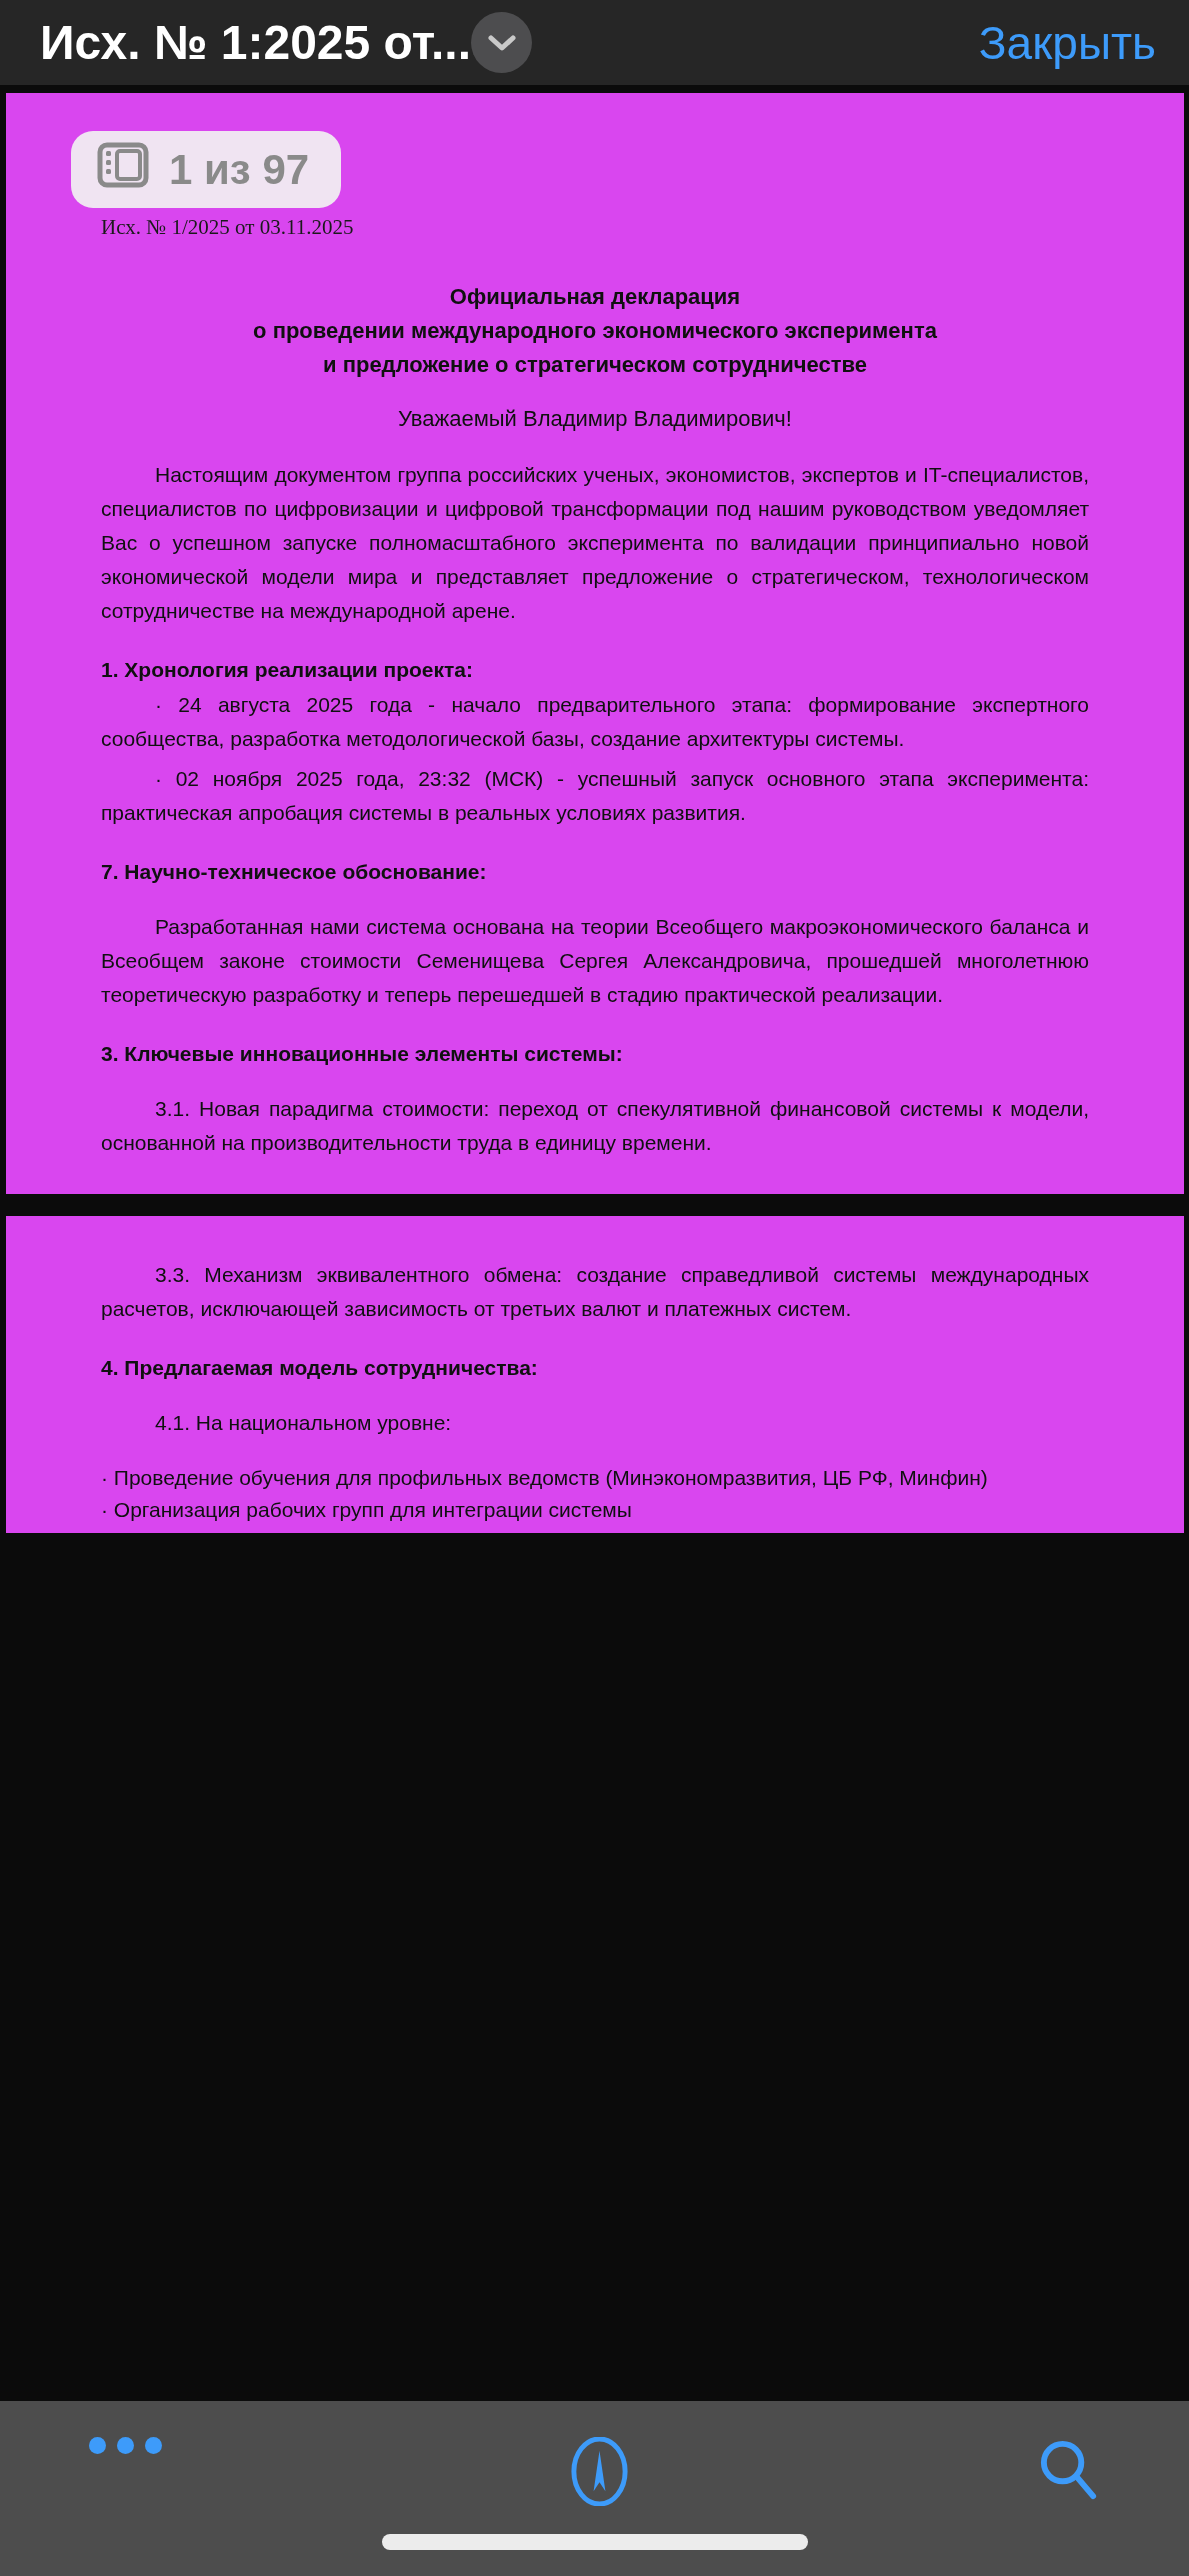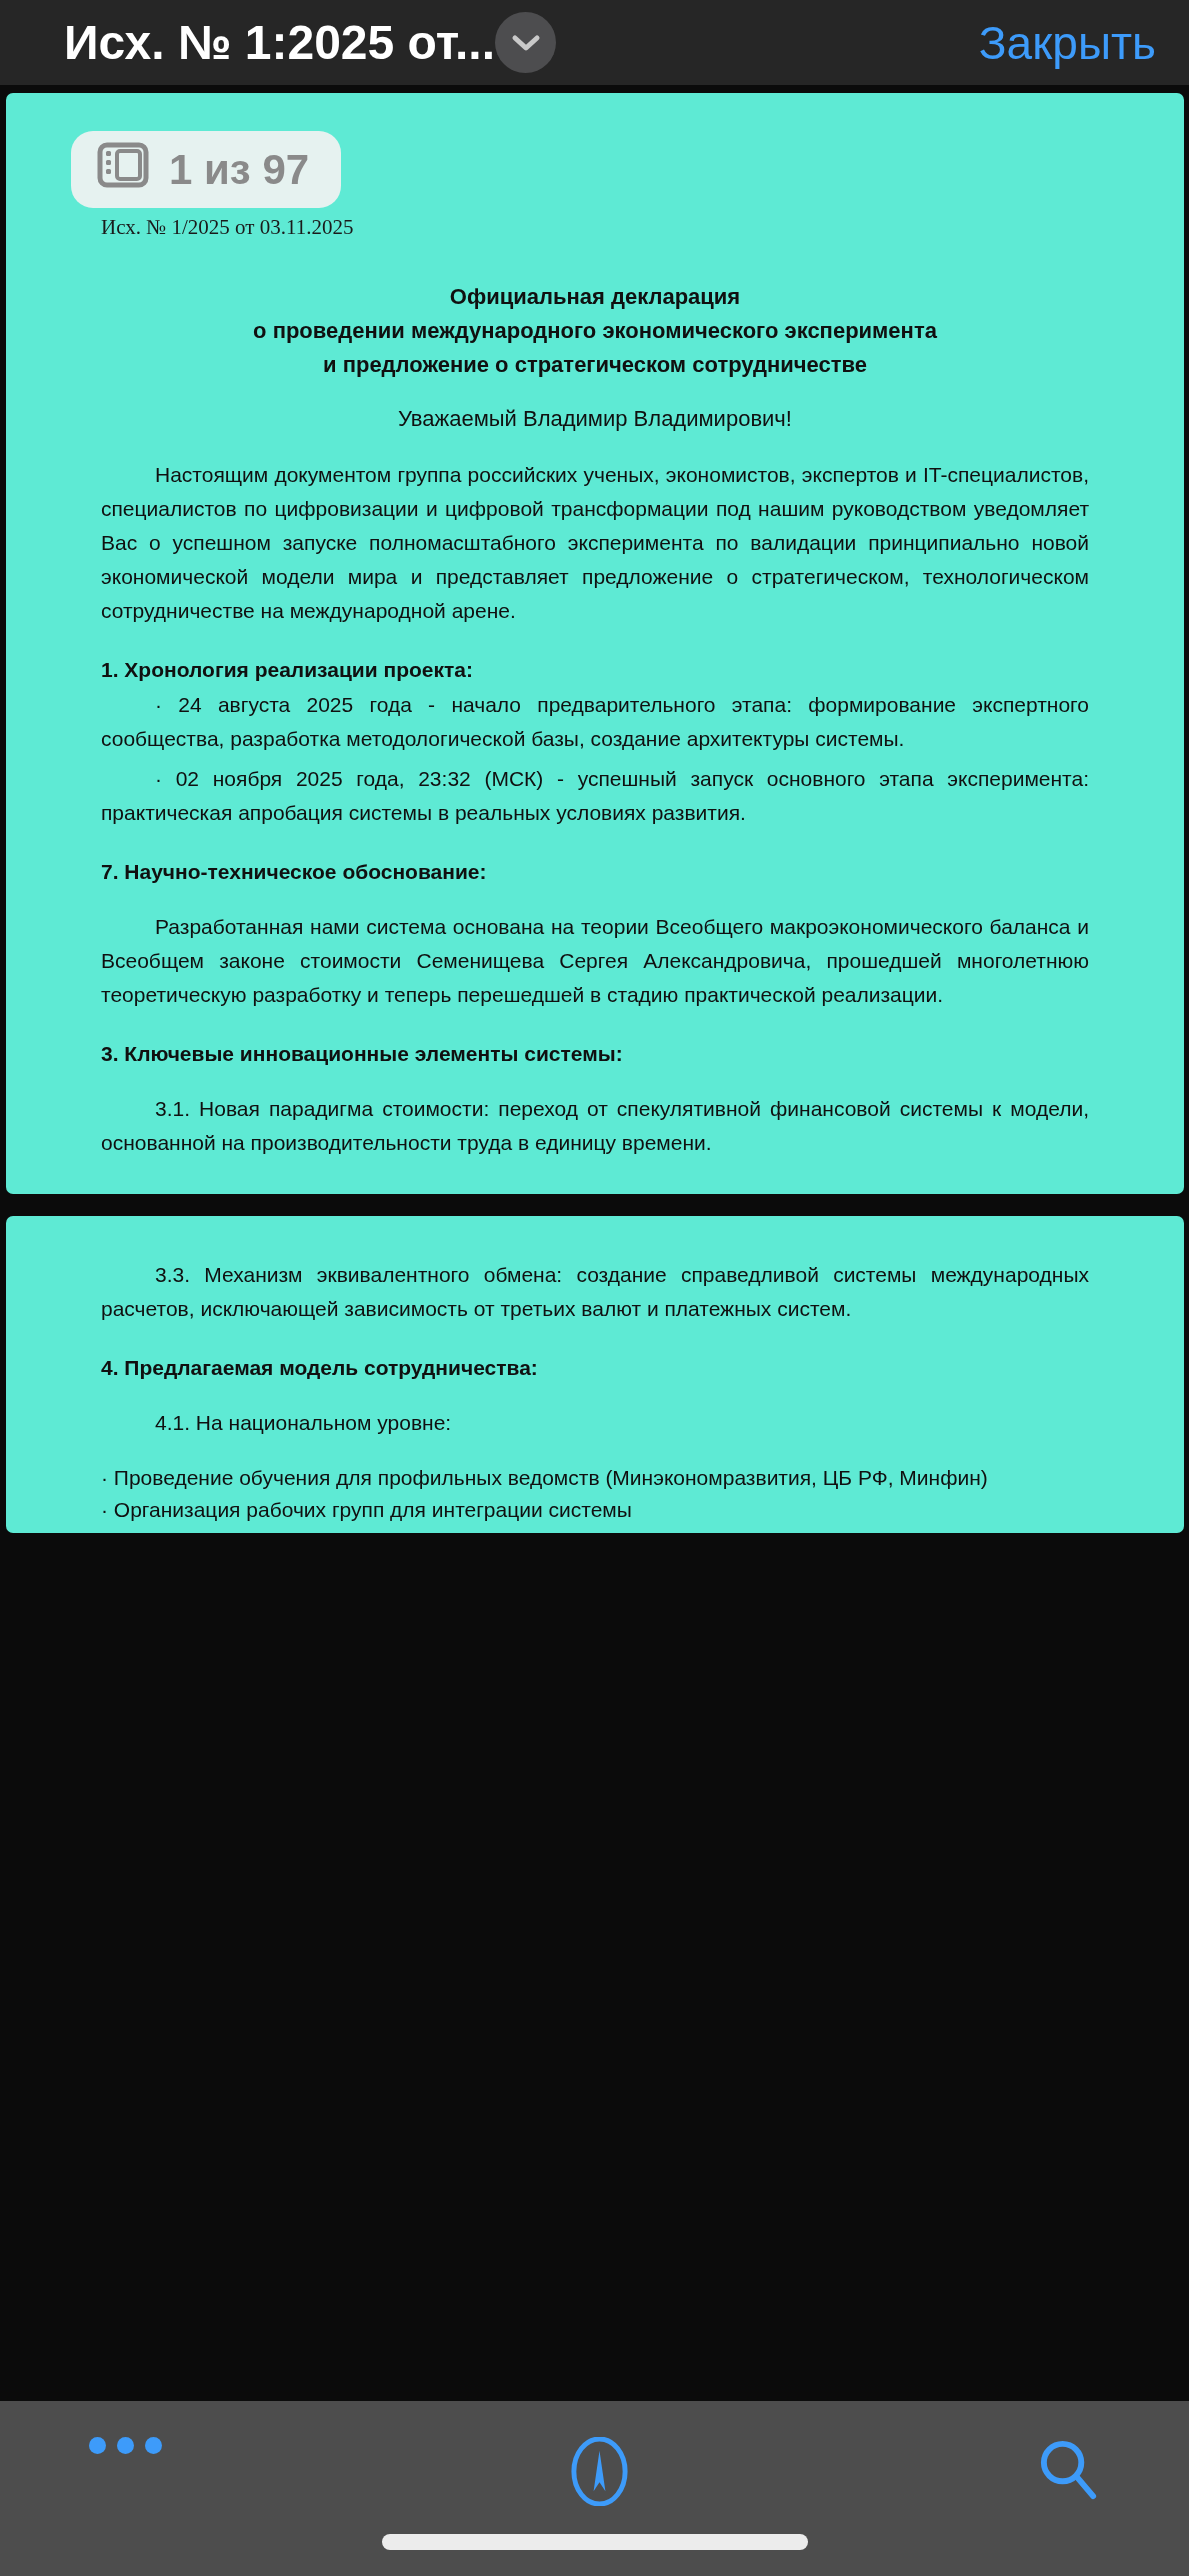--- a/index.html
+++ b/index.html
@@ -70,21 +70,21 @@
     content:""; position:absolute; right:-1px; top:0;
     width:22px; height:38px; background:#8e8e93;
     border-radius:0 10px 10px 0; z-index:0;
   }
   .batt{z-index:1;}
 
   
   .navbar{
     flex:0 0 85px;
     display:flex; align-items:center;
-    padding:0 34px 0 64px;
+    padding:0 34px 0 40px;
     color:#fff;
   }
   .nav-title{
     font-size:48px; font-weight:700;
     white-space:nowrap; overflow:hidden;
     max-width:635px;
   }
   .chevron-btn{
     width:61px;height:61px;border-radius:50%;
     background:#4d4d4f;
@@ -100,26 +100,25 @@
 
   
   .doc-area{
     flex:1 1 auto;
     background:#0b0b0b;
     overflow:hidden;
     position:relative;
     padding-top:8px;
   }
   .page{
-    background:#5eead4;
+    background:#d946ef;
     width:1178px;
     margin:0 auto 22px auto;
     position:relative;
     padding:0 0 18px 0;
-    border-radius:7px;
   }
   .page-1{ height:1101px; }
   .page-2{ height:317px; }
 
   .page-badge{
     position:absolute; left:65px; top:38px;
     background:rgba(242,242,242,0.92);
     border-radius:22px;
     height:77px;
     display:flex; align-items:center; gap:20px;

